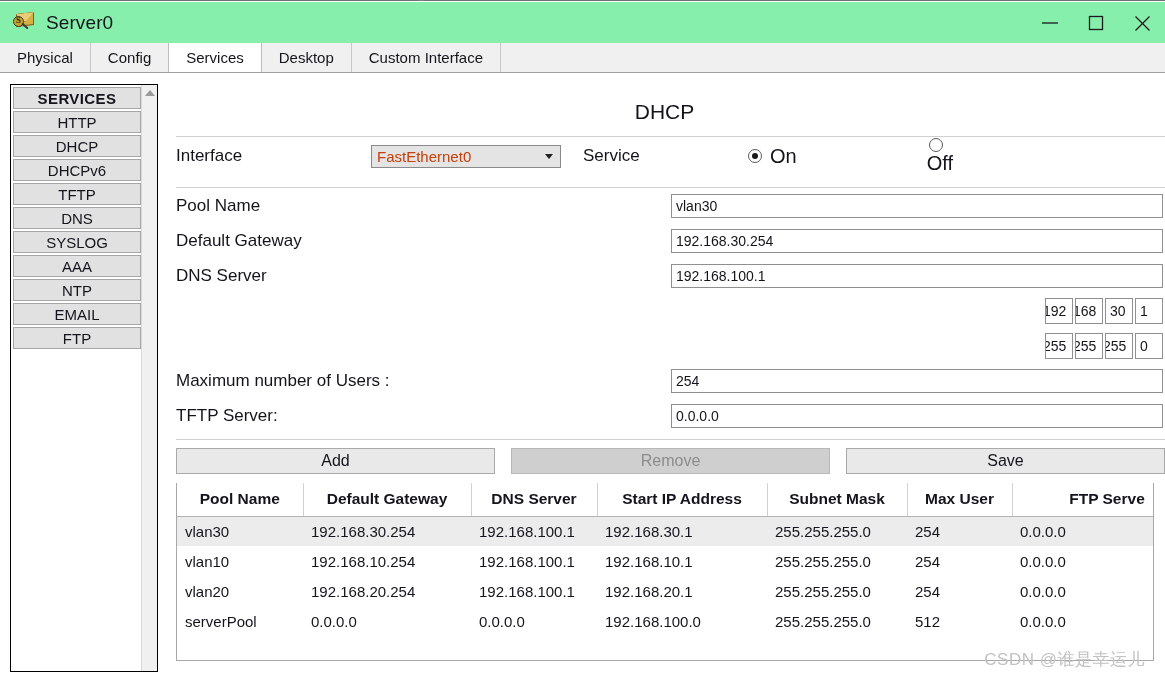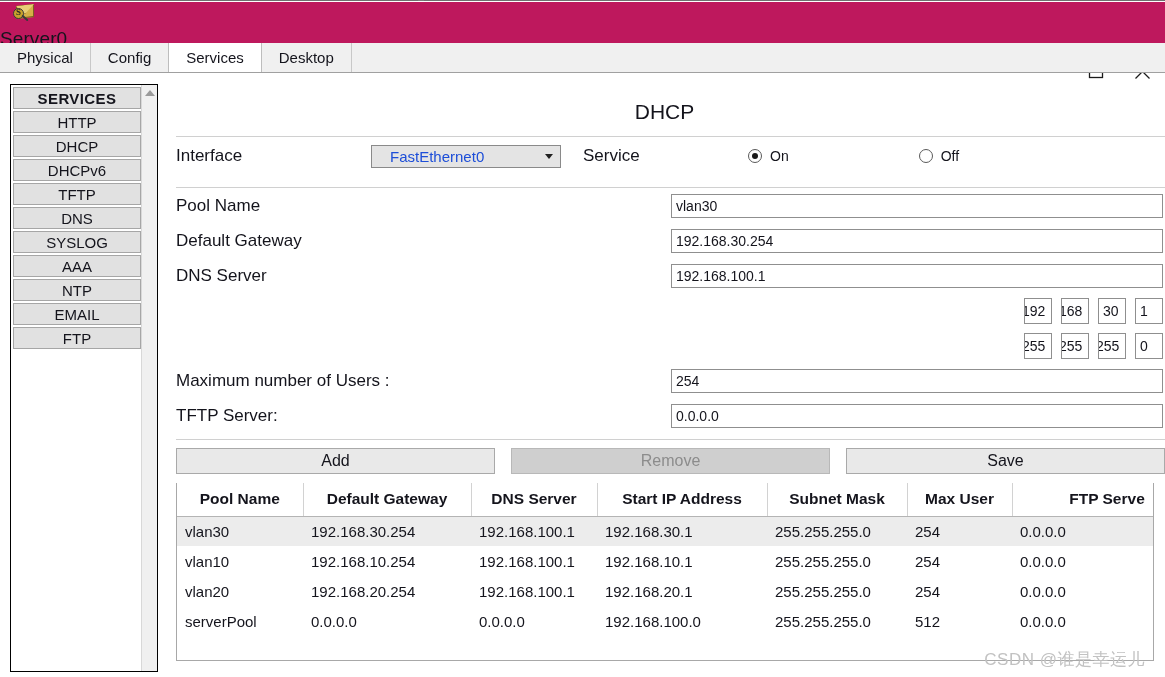--- a/index.html
+++ b/index.html
@@ -19,22 +19,22 @@
     position: absolute; top: 0; left: 0; width: 1165px; height: 2px;
     border-top: 1px solid #7b7b7b;
     background: #ffffff;
   }
   .top-rule .seg-l { position:absolute; left:0; top:-1px; width:418px; height:1px; background:#6f6f6f; }
   .top-rule .seg-r { position:absolute; left:424px; top:-1px; width:741px; height:1px; background:#6f6f6f; }
 
   
   .titlebar {
     position: absolute; top: 2px; left: 0; width: 1165px; height: 42px;
-    background: #be185d;
-    display: flex; align-items: flex-start; flex-direction: column;
+    background: #86efac;
+    display: flex; align-items: center;
   }
   .title-icon {
     width: 26px; height: 26px; margin-left: 12px; margin-right: 8px;
     position: relative; flex: none;
   }
   .title-icon .env {
     position: absolute; left: 4px; top: 3px; width: 18px; height: 13px;
     background: #d6b047; border: 1px solid #7a6220;
     transform: skewY(-7deg);
   }
@@ -146,65 +146,65 @@
     display: flex; align-items: center; height: 38px;
     padding-left: 10px;
   }
   .lbl { font-size: 17px; color: #14141c; }
   .iface-label { width: 195px; }
   .select-box {
     width: 190px; height: 23px;
     background: #e4e4e4;
     border: 1px solid #8a8a8a;
     display: flex; align-items: center;
-    padding-left: 18px; padding-right: 5px;
-    font-size: 15px; color: #1d4ed8;
+    padding-left: 5px; padding-right: 5px;
+    font-size: 15px; color: #c2410c;
     position: relative;
   }
   .select-box .caret {
     position: absolute; right: 7px; top: 50%; margin-top: -2px;
     width: 0; height: 0;
     border-left: 4px solid transparent;
     border-right: 4px solid transparent;
     border-top: 5px solid #202020;
   }
   .svc-word { margin-left: 22px; font-size: 17px; width: 165px; }
   .radio-wrap { display: flex; align-items: center; }
   .radio {
     width: 14px; height: 14px; border-radius: 50%;
     border: 1.3px solid #5a5a5a; background: #ffffff;
     position: relative; margin-right: 8px;
   }
   .radio.on::after {
     content: ""; position: absolute; left: 3px; top: 3px;
     width: 6px; height: 6px; border-radius: 50%; background: #1a1a1a;
   }
-  .radio-label { font-size: 14px; color: #14141c; }
-  .radio-off-wrap { margin-left: 130px; }
+  .radio-label { font-size: 20px; color: #14141c; }
+  .radio-off-wrap { margin-left: 130px; flex-direction: column; }
 
   
   .form-area { padding-left: 10px; }
   .form-row {
     display: flex; align-items: center; height: 35px;
   }
   .form-row .flabel { width: 495px; font-size: 17px; color: #14141c; }
   .text-input {
     flex: 1; height: 24px;
     border: 1px solid #8f8f8f; background: #ffffff;
     font-size: 14px; color: #14141c;
     display: flex; align-items: center; padding-left: 4px;
     margin-right: 2px;
   }
   .octets { margin-left: auto; display: flex; margin-right: 2px; }
   .octet {
     width: 28px; height: 26px;
     border: 1px solid #8f8f8f; background: #ffffff;
     font-size: 14px; color: #14141c;
     display: flex; align-items: center;
-    overflow: hidden; margin-right: 9px;
+    overflow: hidden; margin-right: 2px;
   }
   .octet:last-child { margin-right: 0; }
   .octet span { margin-left: -3px; white-space: nowrap; }
   .octet.last span { margin-left: 4px; }
 
   
   .btn-sep { height: 1px; background: #d0d0d0; margin: 6px 0 0 10px; }
   .btn-row {
     display: flex; padding-left: 10px; margin-top: 8px; gap: 16px;
   }
@@ -285,20 +285,21 @@
         </svg>
     </div>
   </div>
 </div>
 
 <div class="tabstrip">
   <div class="tab">Physical</div>
   <div class="tab">Config</div>
   <div class="tab active">Services</div>
   <div class="tab">Desktop</div>
+  <div class="tab">Custom Interface</div>
   <div class="tabs-end"></div>
 </div>
 
 <div class="services-panel">
   <div class="services-list">
     <div class="svc-item header">SERVICES</div>
     <div class="svc-item">HTTP</div>
     <div class="svc-item">DHCP</div>
     <div class="svc-item">DHCPv6</div>
     <div class="svc-item">TFTP</div>

